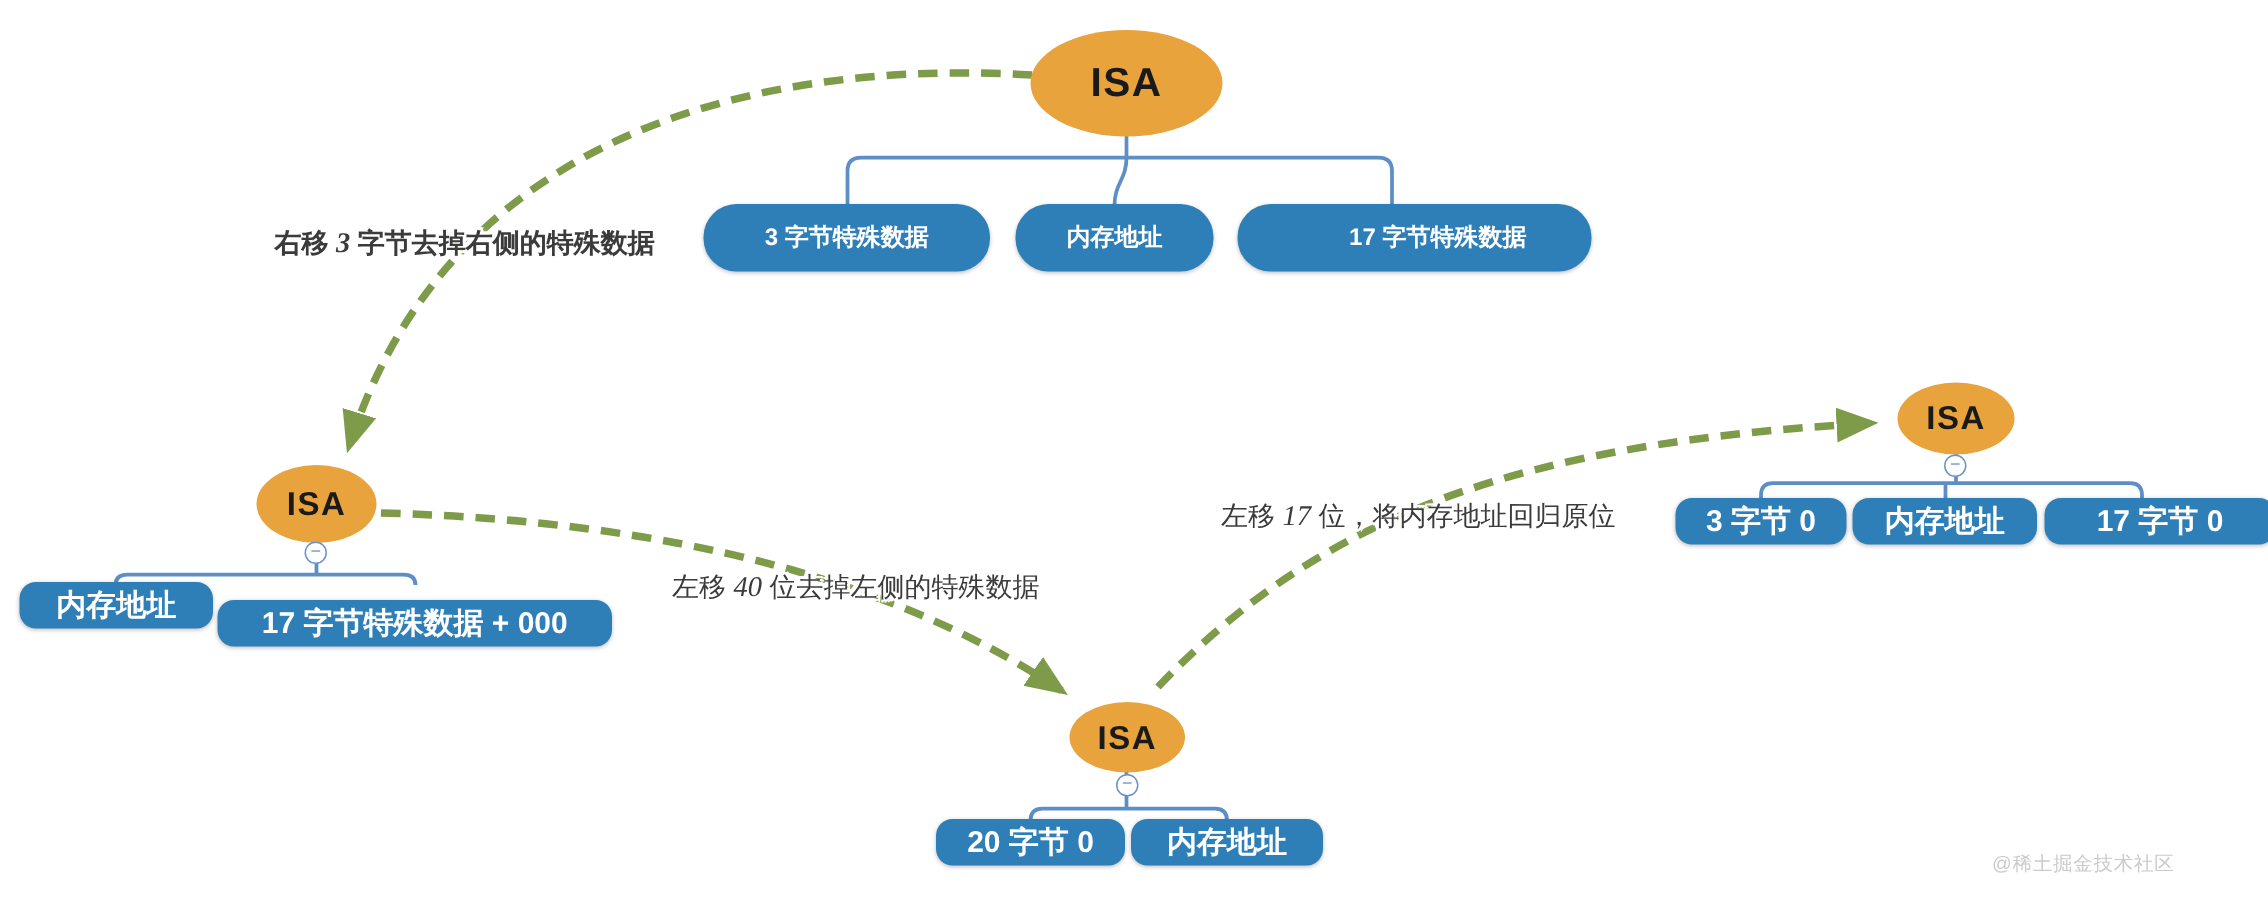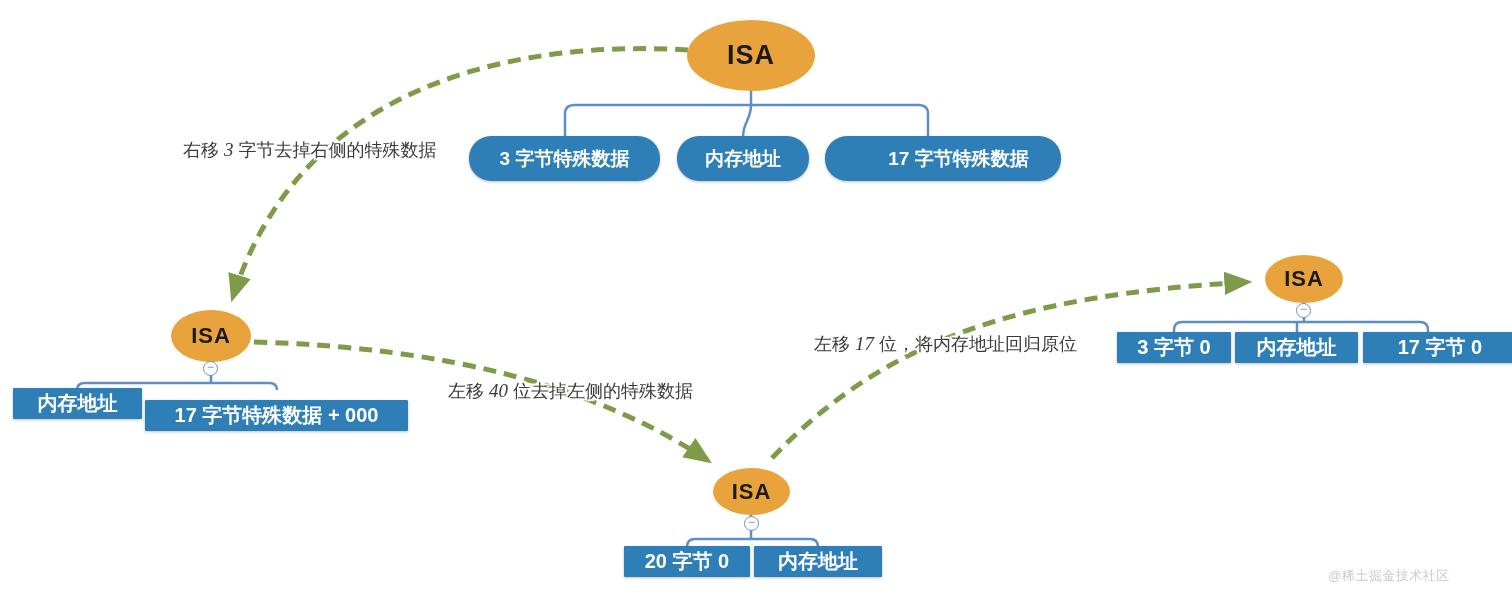--- a/index.html
+++ b/index.html
@@ -16,22 +16,22 @@
     color:#1A1A1A;font-weight:bold;letter-spacing:1px;cursor:default;
   }
   .node.big{font-size:27px;}
   .node.small{font-size:22px;}
   .box{
     position:absolute;z-index:3;background:#2E7FB8;border-radius:9px;
     display:flex;align-items:center;justify-content:center;
     color:#FFFFFF;font-weight:bold;white-space:nowrap;
     box-shadow:0 1px 3px rgba(0,0,0,0.25);
   }
-  .box.big{font-size:19px;border-radius:22px;}
-  .box.small{font-size:20px;border-radius:1px;}
+  .box.big{font-size:16px;border-radius:22px;}
+  .box.small{font-size:20px;border-radius:11px;}
   .badge{
     position:absolute;z-index:4;width:13px;height:13px;border-radius:50%;
     background:#ffffff;border:1.5px solid #6B93C8;color:#6B93C8;
     font-size:12px;line-height:11px;text-align:center;box-sizing:content-box;
     cursor:pointer;
   }
   .edge-label{
     position:absolute;z-index:5;font-size:18px;color:#3B3B3B;white-space:nowrap;
     text-shadow:-2px -2px 0 #fff,2px -2px 0 #fff,-2px 2px 0 #fff,2px 2px 0 #fff,
                  0 -2px 0 #fff,0 2px 0 #fff,-2px 0 0 #fff,2px 0 0 #fff,0 0 4px #fff;
@@ -89,21 +89,21 @@
   <div class="badge" style="left:744px;top:516px;">−</div>
   <div class="box small" style="left:624px;top:546px;width:126px;height:31px;">20 字节 0</div>
   <div class="box small" style="left:754px;top:546px;width:128px;height:31px;">内存地址</div>
 
   <div class="node small" style="left:1265px;top:255px;width:78px;height:48px;">ISA</div>
   <div class="badge" style="left:1296px;top:303px;">−</div>
   <div class="box small" style="left:1117px;top:332px;width:114px;height:31px;">3 字节 0</div>
   <div class="box small" style="left:1235px;top:332px;width:123px;height:31px;">内存地址</div>
   <div class="box small" style="left:1363px;top:332px;width:154px;height:31px;">17 字节 0</div>
 
-  <div class="edge-label" style="left:183px;top:138px;">
+  <div class="edge-label" style="left:183px;top:150px;font-weight:bold;">
     <span>右移 </span><span class="num">3</span><span> 字节去掉右侧的特殊数据</span>
   </div>
   <div class="edge-label" style="left:448px;top:379px;">
     <span>左移 </span><span class="num">40</span><span> 位去掉左侧的特殊数据</span>
   </div>
   <div class="edge-label" style="left:814px;top:332px;">
     <span>左移 </span><span class="num">17</span><span> 位，将内存地址回归原位</span>
   </div>
 
   <div class="watermark" style="left:1328px;top:567px;">@稀土掘金技术社区</div>

